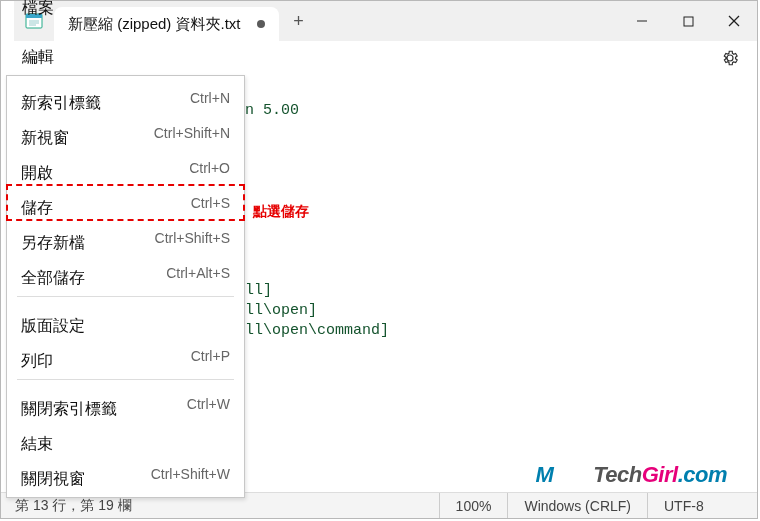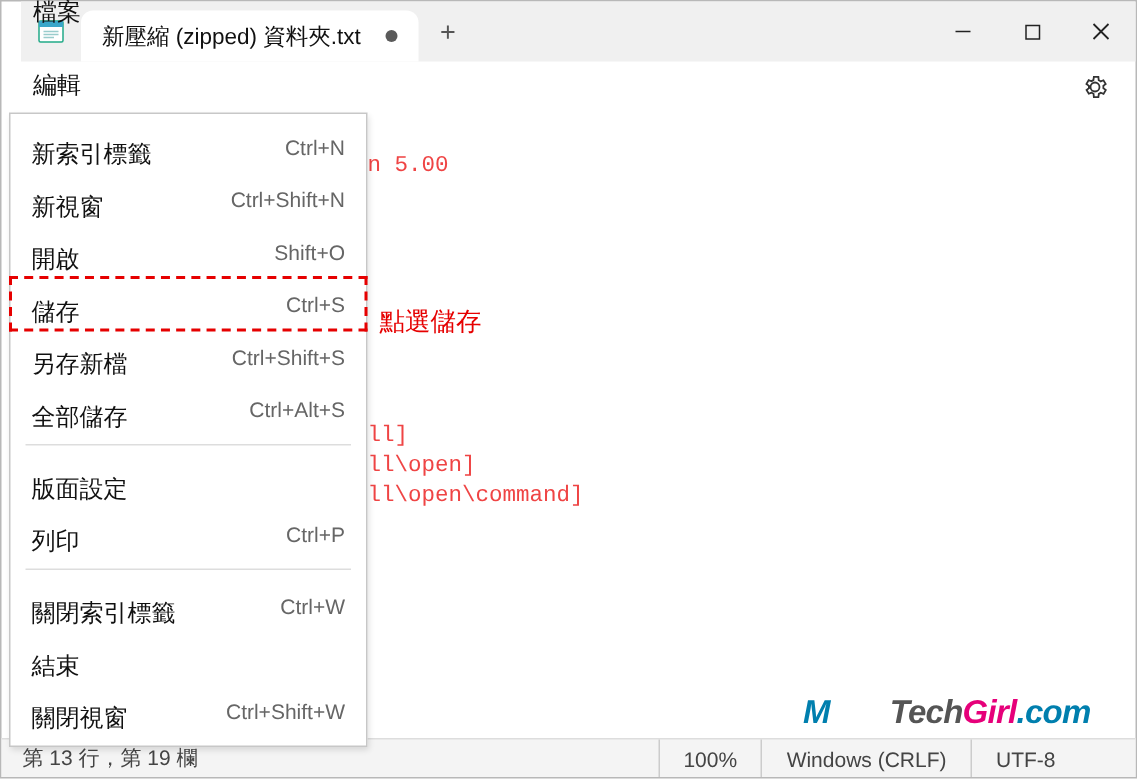--- a/index.html
+++ b/index.html
@@ -25,22 +25,22 @@
 
   
   .dropdown { position: absolute; left: 5px; top: 74px; width: 239px; background: #fff; border: 1px solid #c7c7c7; box-shadow: 1px 2px 4px rgba(0,0,0,.12); padding: 4px 0 6px; z-index: 5; }
   .dd-item { display: flex; align-items: center; height: 35px; padding: 0 14px; font-size: 16px; color: #111; position: relative; }
   .dd-label { flex: 1; margin-top: 12px; }
   .dd-shortcut { color: #666; font-size: 14px; }
   .dd-sep { height: 1px; background: #ddd; margin: 6px 10px; }
   .dd-item.highlight { outline: 2px dashed #e60000; outline-offset: -1px; z-index: 2; gap: 37px; }
 
   
-  .editor { position: absolute; left: 0; right: 0; top: 74px; bottom: 26px; font-family: Consolas, "Courier New", monospace; font-size: 15px; color: #ef4444; padding: 6px 0 0 12px; white-space: pre; line-height: 20px; }
-  .annotation { position: absolute; left: 252px; top: 202px; color: #e60000; font-weight: 400; font-size: 17px; z-index: 6; font-family: "Microsoft JhengHei", sans-serif; }
+  .editor { position: absolute; left: 0; right: 0; top: 74px; bottom: 26px; font-family: Consolas, "Courier New", monospace; font-size: 15px; color: #14532d; padding: 6px 0 0 12px; white-space: pre; line-height: 20px; }
+  .annotation { position: absolute; left: 252px; top: 202px; color: #e60000; font-weight: 700; font-size: 14px; z-index: 6; font-family: "Microsoft JhengHei", sans-serif; }
 
   
   .statusbar { position: absolute; left: 0; right: 0; bottom: 0; height: 26px; background: #f4f4f4; border-top: 1px solid #ddd; display: flex; align-items: center; font-size: 14px; color: #444; text-align: right; }
   .status-seg { padding: 0 16px; border-left: 1px solid #ccc; height: 100%; display: flex; align-items: center; }
   .status-seg:first-child { border-left: none; padding-left: 14px; }
   .status-fill { flex: 1; }
   .watermark { position: absolute; right: 30px; bottom: 30px; font-family: Arial, sans-serif; font-weight: 700; font-size: 22px; font-style: italic; letter-spacing: -0.5px; }
   .watermark .m1 { color: #007fae; }
   .watermark .tech { color: #555; margin-left: 40px; }
   .watermark .girl { color: #e6007a; }
@@ -123,21 +123,21 @@
     <div class="dd-item">
       <span class="dd-label">新索引標籤</span>
       <span class="dd-shortcut">Ctrl+N</span>
     </div>
     <div class="dd-item">
       <span class="dd-label">新視窗</span>
       <span class="dd-shortcut">Ctrl+Shift+N</span>
     </div>
     <div class="dd-item">
       <span class="dd-label">開啟</span>
-      <span class="dd-shortcut">Shift+O</span>
+      <span class="dd-shortcut">Ctrl+O</span>
     </div>
     <div class="dd-item highlight">
       <span class="dd-label">儲存</span>
       <span class="dd-shortcut">Ctrl+S</span>
     </div>
     <div class="dd-item">
       <span class="dd-label">另存新檔</span>
       <span class="dd-shortcut">Ctrl+Shift+S</span>
     </div>
     <div class="dd-item">

